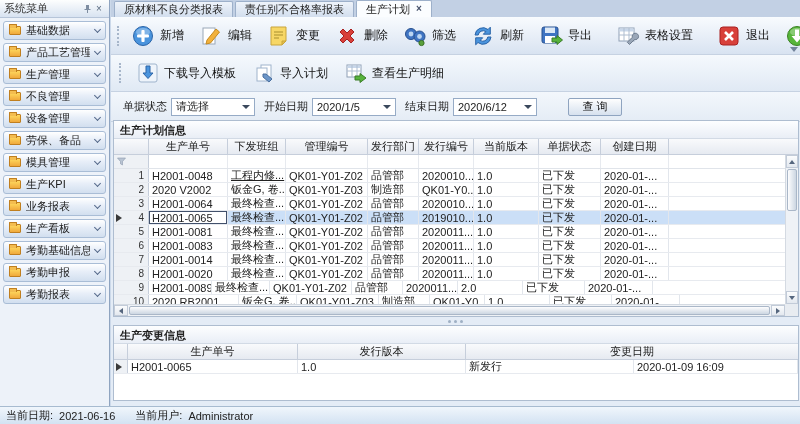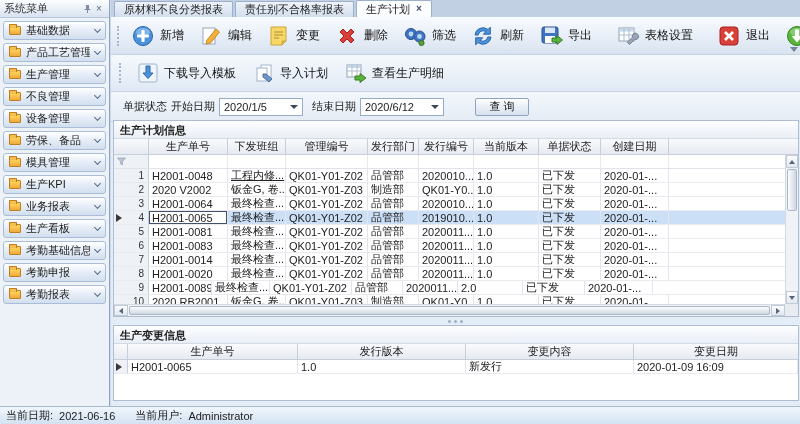--- a/index.html
+++ b/index.html
@@ -317,20 +317,24 @@
               <path d="M2 9h14M7 3v12M12 3v12" stroke="#aebdd0"></path>
               <path d="M10 14h5v-2.5l6 4.5-6 4.5V18h-5z" fill="#57b33c" stroke="#3a7d26"></path>
             </svg>
           </span>
           <span class="tbtn-label">查看生产明细</span>
         </div>
       </div>
 
     <div class="filterbar">
       <span class="fl-label">单据状态</span>
+      <span class="combo">
+        <span class="combo-text">请选择</span>
+        <span class="combo-arrow"></span>
+      </span>
       <span class="fl-label">开始日期</span>
       <span class="combo">
         <span class="combo-text">2020/1/5</span>
         <span class="combo-arrow"></span>
       </span>
       <span class="fl-label">结束日期</span>
       <span class="combo">
         <span class="combo-text">2020/6/12</span>
         <span class="combo-arrow"></span>
       </span>
@@ -461,21 +465,21 @@
             <span class="gr-cell" style="width: 58px;">最终检查...</span>
             <span class="gr-cell" style="width: 82px;">QK01-Y01-Z02</span>
             <span class="gr-cell" style="width: 51px;">品管部</span>
             <span class="gr-cell" style="width: 55px;">2020011...</span>
             <span class="gr-cell" style="width: 65px;">2.0</span>
             <span class="gr-cell" style="width: 62px;">已下发</span>
             <span class="gr-cell" style="width: 68px;">2020-01-...</span>
           </div>
           <div class="grid-row">
             <span class="gr-ind">10</span>
-            <span class="gr-cell" style="width: 79px;">2020 RB2001</span>
+            <span class="gr-cell" style="width: 90px;">2020 RB2001</span>
             <span class="gr-cell" style="width: 58px;">钣金G, 卷...</span>
             <span class="gr-cell" style="width: 82px;">QK01-Y01-Z03</span>
             <span class="gr-cell" style="width: 51px;">制造部</span>
             <span class="gr-cell" style="width: 55px;">QK01-Y0...</span>
             <span class="gr-cell" style="width: 65px;">1.0</span>
             <span class="gr-cell" style="width: 62px;">已下发</span>
             <span class="gr-cell" style="width: 68px;">2020-01-...</span>
           </div>
         </div>
       <div class="vscroll">
@@ -505,21 +509,20 @@
         <i></i>
         <i></i>
       </div>
 
     <div class="panel panel-change">
       <div class="panel-title">生产变更信息</div>
       <div class="grid-h">
           <span class="gh-cell" style="width: 14px;"></span>
           <span class="gh-cell" style="width: 170px;">生产单号</span>
           <span class="gh-cell" style="width: 168px;">发行版本</span>
-          <span class="gh-cell" style="width: 168px;">变更内容</span>
           <span class="gh-cell gh-fill">变更日期</span>
         </div>
       <div>
           <div class="grid-row">
             <span class="gr-ind" style="width: 14px;">
               <span class="row-marker"></span>
             </span>
             <span class="gr-cell" style="width: 170px;">H2001-0065</span>
             <span class="gr-cell" style="width: 168px;">1.0</span>
             <span class="gr-cell" style="width: 168px;">新发行</span>

